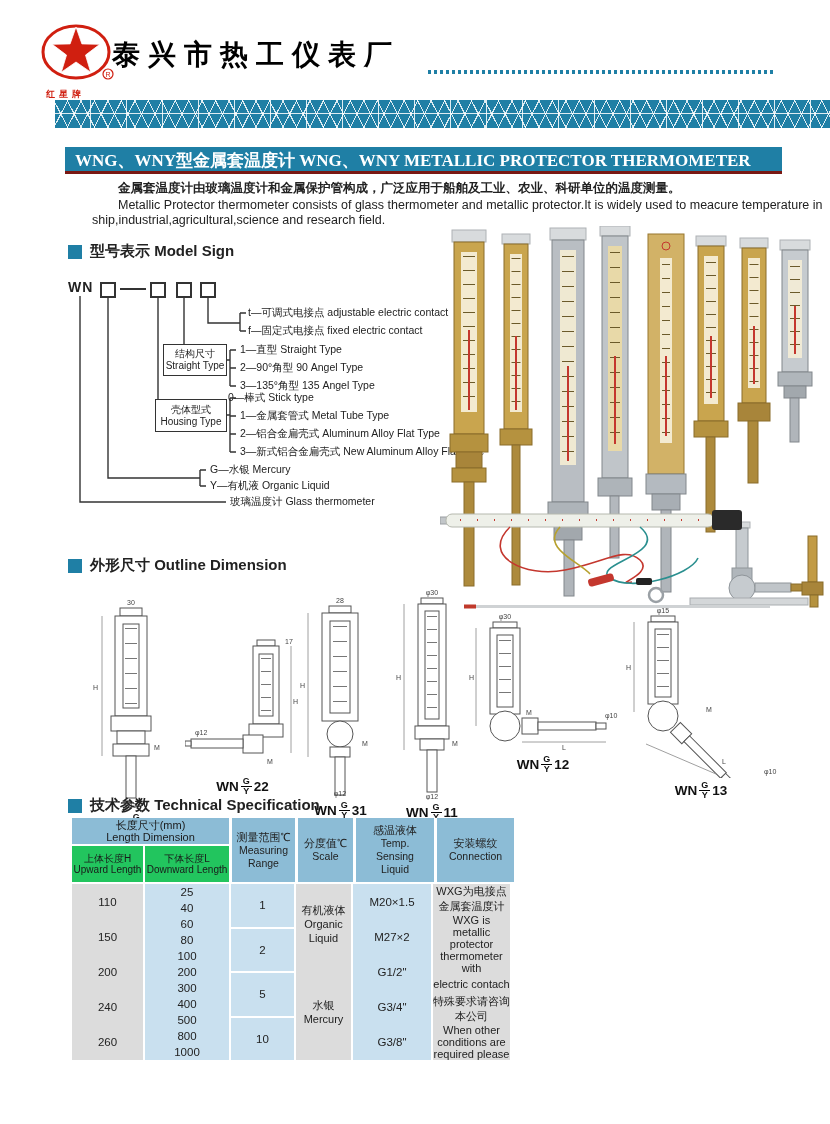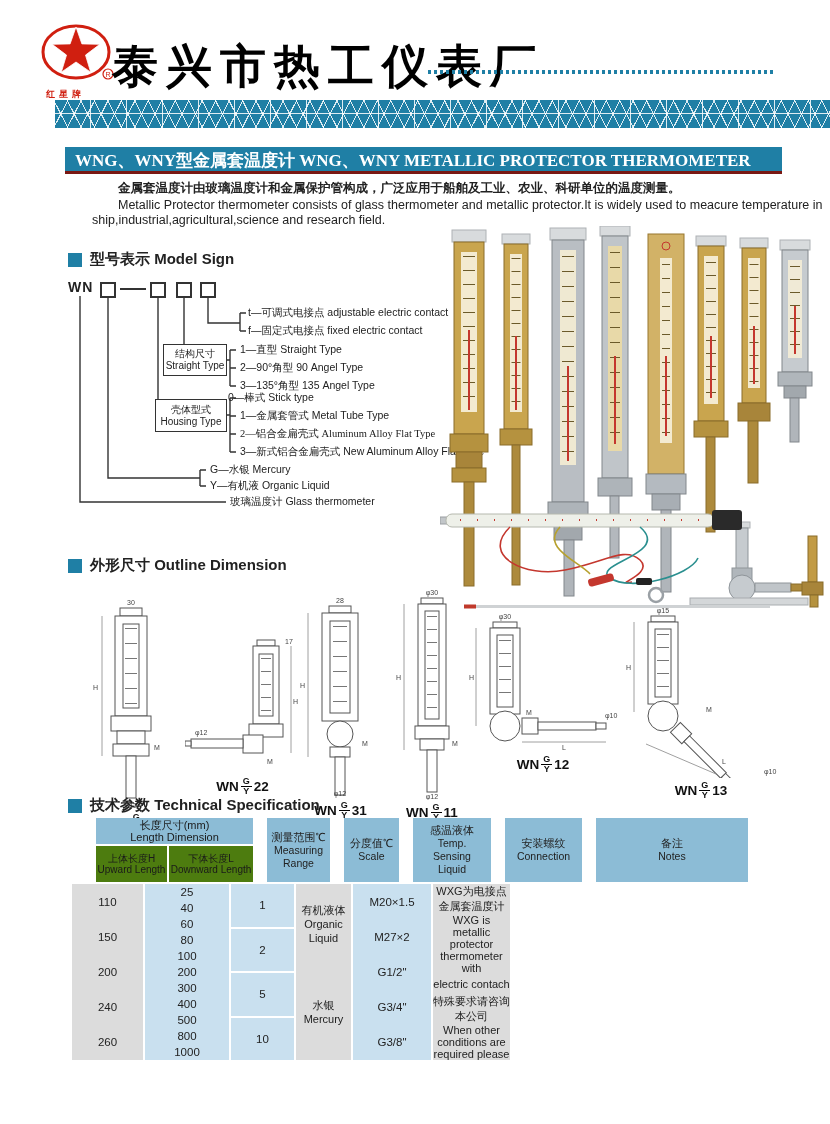--- a/index.html
+++ b/index.html
@@ -2,21 +2,21 @@
 <html><head>
 <meta charset="utf-8">
 <style>
   html,body{margin:0;padding:0;background:#fff;}
   body{font-family:"Liberation Sans",sans-serif;color:#1a1a1a;}
   .page{position:relative;width:830px;height:1124px;background:#fff;overflow:hidden;}
 
   
   .logo{position:absolute;left:40px;top:24px;}
   .brand{position:absolute;left:46px;top:88px;color:#d01f10;font-size:9px;font-weight:bold;letter-spacing:4px;white-space:nowrap;}
-  .company{position:absolute;left:112px;top:36px;font-size:46px;font-weight:bold;letter-spacing:8px;white-space:nowrap;color:#000;}
+  .company{position:absolute;left:112px;top:36px;font-size:28px;font-weight:bold;letter-spacing:8px;white-space:nowrap;color:#000;}
   .dotted-rule{position:absolute;left:428px;top:70px;width:348px;height:4px;
     background:repeating-linear-gradient(90deg,#1f7fa5 0 3px,transparent 3px 6px);}
   .band{position:absolute;left:55px;top:100px;width:775px;height:28px;background-color:#1f7fa5;
     background-image:
       repeating-linear-gradient(63deg,rgba(255,255,255,0) 0 11px,rgba(255,255,255,.85) 11px 12px),
       repeating-linear-gradient(117deg,rgba(255,255,255,0) 0 11px,rgba(255,255,255,.85) 11px 12px),
       repeating-linear-gradient(90deg,rgba(255,255,255,0) 0 35px,rgba(255,255,255,.85) 35px 36px),
       linear-gradient(to bottom,rgba(255,255,255,0) 13px,rgba(255,255,255,.85) 13px,rgba(255,255,255,.85) 14px,rgba(255,255,255,0) 14px);}
 
   
@@ -48,28 +48,28 @@
   .draw svg{display:block;}
   .dlabel{display:flex;align-items:center;justify-content:center;gap:2px;font-size:13.5px;font-weight:bold;margin-top:3px;color:#111;}
   .frac{display:inline-flex;flex-direction:column;align-items:center;font-size:9px;line-height:9px;font-weight:bold;}
   .frac .ft{border-bottom:1px solid #000;padding:0 2px;}
   .dim{font-size:7px;fill:#444;font-family:"Liberation Sans",sans-serif;}
   .tech{stroke:#555;fill:none;stroke-width:1;}
   .techf{stroke:#555;fill:#fff;stroke-width:1;}
 
   
   .spec{position:absolute;left:72px;top:818px;width:676px;}
-  .thead{display:grid;grid-template-columns:157px 63px 55px 78px 77px 1fr;gap:14px;background:#fff;margin-left:24px;}
+  .thead{display:grid;grid-template-columns:157px 63px 55px 78px 77px 1fr;gap:3px;background:#fff;}
   .hcell{background:#8cbcd6;color:#222;text-align:center;font-size:11px;line-height:13px;height:64px;
     display:flex;flex-direction:column;align-items:center;justify-content:center;}
   .hcell .en{font-size:10.5px;}
   .hlen{height:64px;display:grid;grid-template-rows:26px 1fr;gap:2px;background:#fff;}
   .hlen .top{background:#8cbcd6;display:flex;flex-direction:column;align-items:center;justify-content:center;font-size:11px;line-height:12px;}
   .hlen .subs{display:grid;grid-template-columns:71px 1fr;gap:2px;background:#fff;}
-  .hlen .subs div{background:#4d7c0f;display:flex;flex-direction:column;align-items:center;justify-content:center;font-size:10px;line-height:11px;text-align:center;}
+  .hlen .subs div{background:#22c55e;display:flex;flex-direction:column;align-items:center;justify-content:center;font-size:10px;line-height:11px;text-align:center;}
   .tbody{margin-top:2px;display:grid;grid-template-columns:71px 84px 63px 55px 78px 77px 1fr;gap:2px;background:#fff;height:176px;}
   .col{display:flex;flex-direction:column;}
   .col.gray{background:#dcdcdc;}
   .col.blue{background:#c9e0ef;}
   .cell{flex:1;display:flex;align-items:center;justify-content:center;font-size:11.5px;color:#222;}
   .rgroup{flex:1;display:flex;flex-direction:column;border-bottom:2px solid #fff;}
   .rgroup:last-child{border-bottom:none;}
   .scell{flex:1;display:flex;align-items:center;justify-content:center;font-size:11.5px;border-bottom:2px solid #fff;color:#222;}
   .scell:last-child{border-bottom:none;}
   .liq{display:flex;flex-direction:column;align-items:center;justify-content:center;font-size:11px;line-height:14px;color:#222;text-align:center;}
@@ -94,21 +94,21 @@
   <div class="dotted-rule"></div>
   <div class="band"></div>
 
   <div class="titlebar">WNG、WNY型金属套温度计 WNG、WNY METALLIC PROTECTOR THERMOMETER</div>
 
   <div class="intro">
     <p class="cn">金属套温度计由玻璃温度计和金属保护管构成，广泛应用于船舶及工业、农业、科研单位的温度测量。</p>
     <p class="en">Metallic Protector thermometer consists of glass thermometer and metallic protector.It is widely used to meacure temperature in ship,industrial,agricultural,science and research field.</p>
   </div>
 
-  <div class="sec" style="left:68px;top:250px;">
+  <div class="sec" style="left:68px;top:242px;">
     <span class="sq"></span>
     <span>型号表示 Model Sign</span>
   </div>
 
   <div class="model">
     <svg class="lines" width="460" height="240" viewBox="0 0 460 240">
       <g stroke="#333" stroke-width="1.4" fill="none">
         <path d="M20,16 V222 H166"></path>
         <path d="M48,16 V198 H140 M140,190 V206 M140,190 H146 M140,206 H146"></path>
         <path d="M98,16 V135 H95 M165,135 H170 M170,118 V172 M170,118 H176 M170,136 H176 M170,154 H176 M170,172 H176"></path>
@@ -133,21 +133,21 @@
     <span class="ml" style="left:180px;top:70px;">1—直型 Straight Type</span>
     <span class="ml" style="left:180px;top:88px;">2—90°角型 90 Angel Type</span>
     <span class="ml" style="left:180px;top:106px;">3—135°角型 135 Angel Type</span>
 
     <div class="mbox" style="left:95px;top:119px;width:70px;height:31px;">
       <span>壳体型式</span>
       <span>Housing Type</span>
     </div>
     <span class="ml" style="left:168px;top:118px;">0—棒式 Stick type</span>
     <span class="ml" style="left:180px;top:136px;">1—金属套管式 Metal Tube Type</span>
-    <span class="ml" style="left:180px;top:154px;font-family:Liberation Serif, serif;">2—铝合金扁壳式 Aluminum Alloy Flat Type</span>
+    <span class="ml" style="left:180px;top:154px;">2—铝合金扁壳式 Aluminum Alloy Flat Type</span>
     <span class="ml" style="left:180px;top:172px;">3—新式铝合金扁壳式 New Aluminum Alloy Flat Type</span>
 
     <span class="ml" style="left:150px;top:190px;">G—水银 Mercury</span>
     <span class="ml" style="left:150px;top:206px;">Y—有机液 Organic Liquid</span>
     <span class="ml" style="left:170px;top:222px;">玻璃温度计 Glass thermometer</span>
   </div>
 
   <svg style="position:absolute;left:440px;top:226px;" width="390" height="385" viewBox="0 0 390 385">
 
     <g>
@@ -467,24 +467,20 @@
       <div class="hcell">
         <span>感温液体</span>
         <span class="en">Temp.</span>
         <span class="en">Sensing</span>
         <span class="en">Liquid</span>
       </div>
       <div class="hcell">
         <span>安装螺纹</span>
         <span class="en">Connection</span>
       </div>
-      <div class="hcell">
-        <span>备注</span>
-        <span class="en">Notes</span>
-      </div>
     </div>
 
     <div class="tbody">
       <div class="col gray">
         <div class="cell">110</div>
         <div class="cell">150</div>
         <div class="cell">200</div>
         <div class="cell">240</div>
         <div class="cell">260</div>
       </div>

